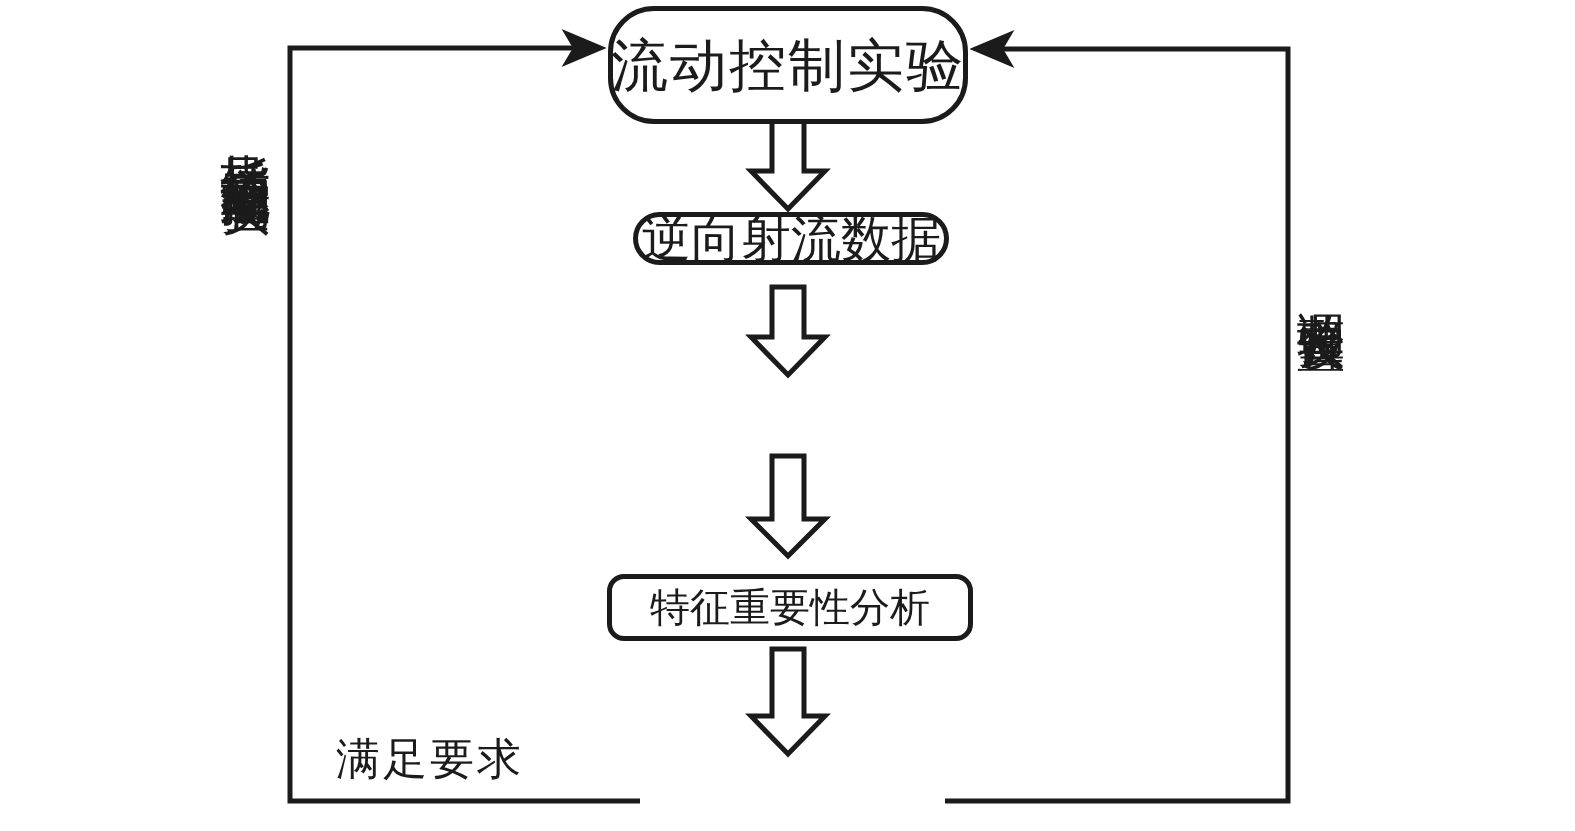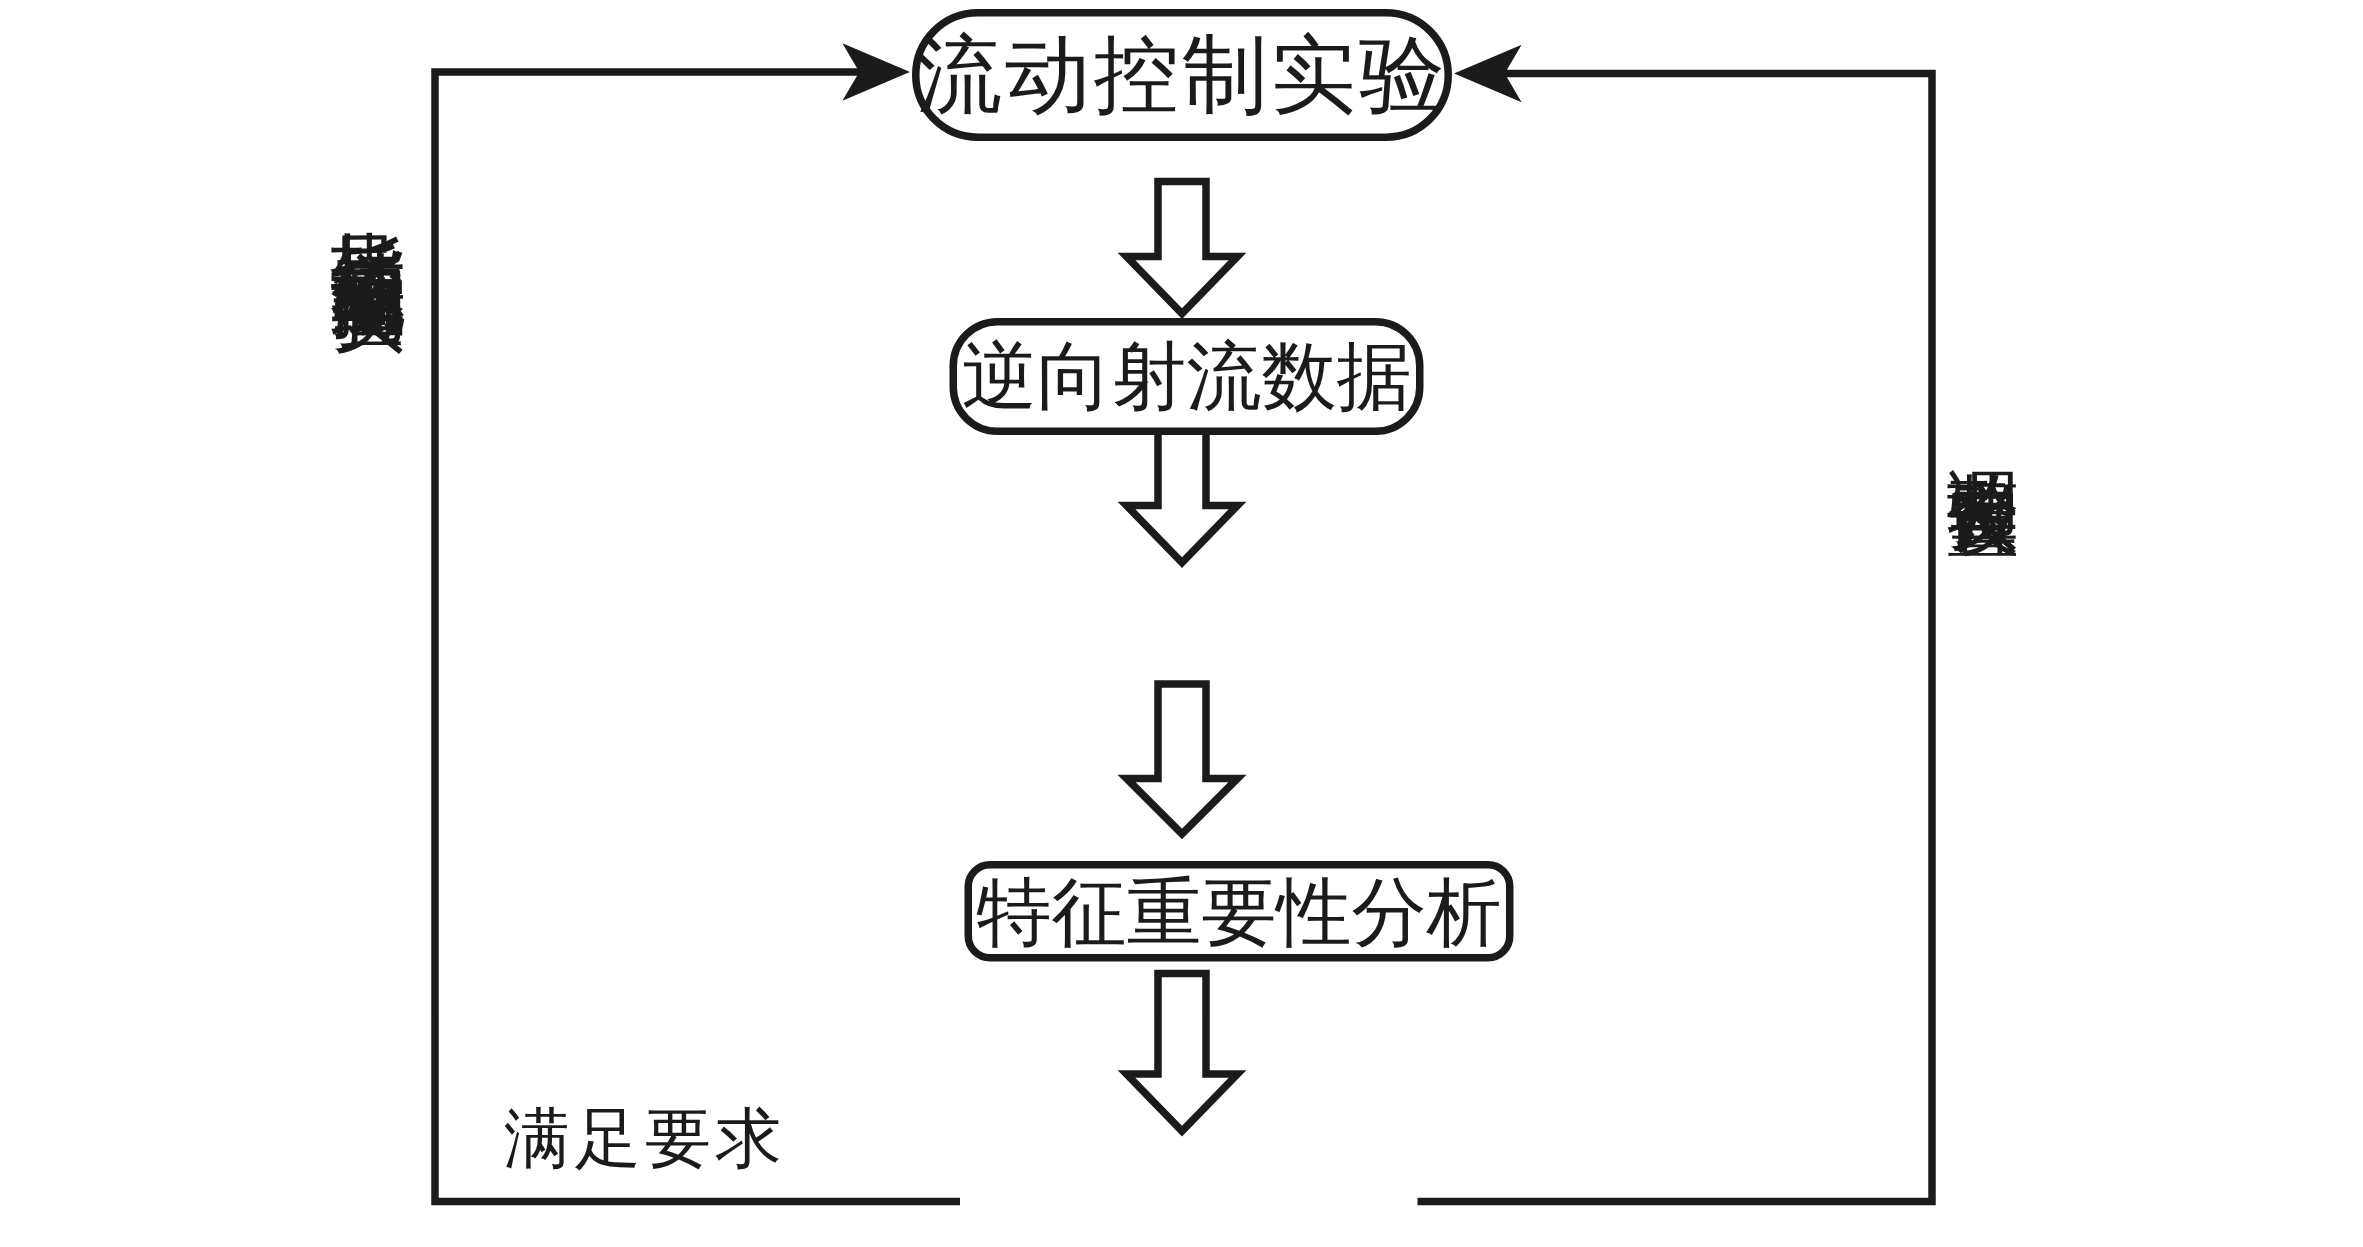--- a/index.html
+++ b/index.html
@@ -29,33 +29,33 @@
     background: #ffffff;
     border: 5px solid #1b1b1b;
     display: flex;
     align-items: center;
     justify-content: center;
     white-space: nowrap;
     line-height: 1;
   }
   .node-top {
     left: 608px; top: 6px;
-    width: 360px; height: 88px;
+    width: 360px; height: 118px;
     border-radius: 46px;
     font-size: 57px;
     letter-spacing: 2px;
   }
   .node-small {
-    width: 316px; height: 78px;
+    width: 316px; height: 53px;
     border-radius: 32px;
     font-size: 50px;
   }
   .node-b2 { left: 633px; top: 212px; }
   .node-b3 { left: 633px; top: 383px; }
-  .node-b4 { left: 607px; top: 574px; width: 366px; height: 67px; border-radius: 17px; font-size: 50px; margin-left: 36px; }
+  .node-b4 { left: 607px; top: 574px; width: 366px; height: 67px; border-radius: 17px; font-size: 40px; }
   .node-b5 { left: 634px; top: 763px; }
   .edge-label {
     position: absolute;
     font-size: 44px;
     line-height: 1;
     letter-spacing: 3px;
     white-space: nowrap;
   }
   .label-satisfy { left: 336px; top: 738px; }
   .label-insufficient { left: 985px; top: 738px; }

